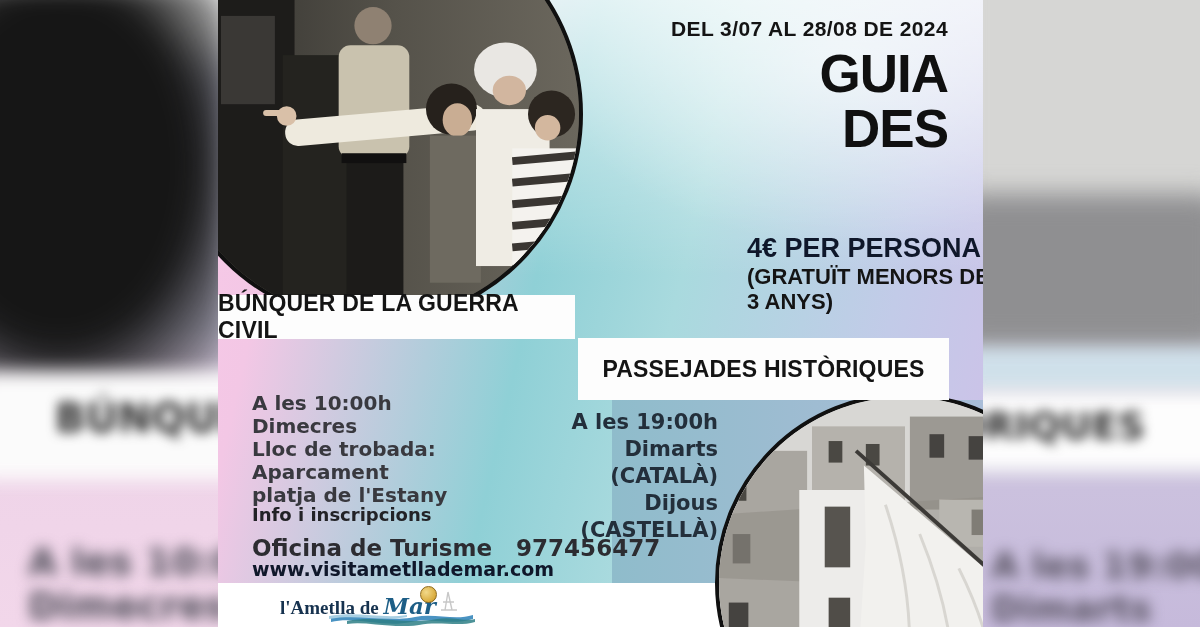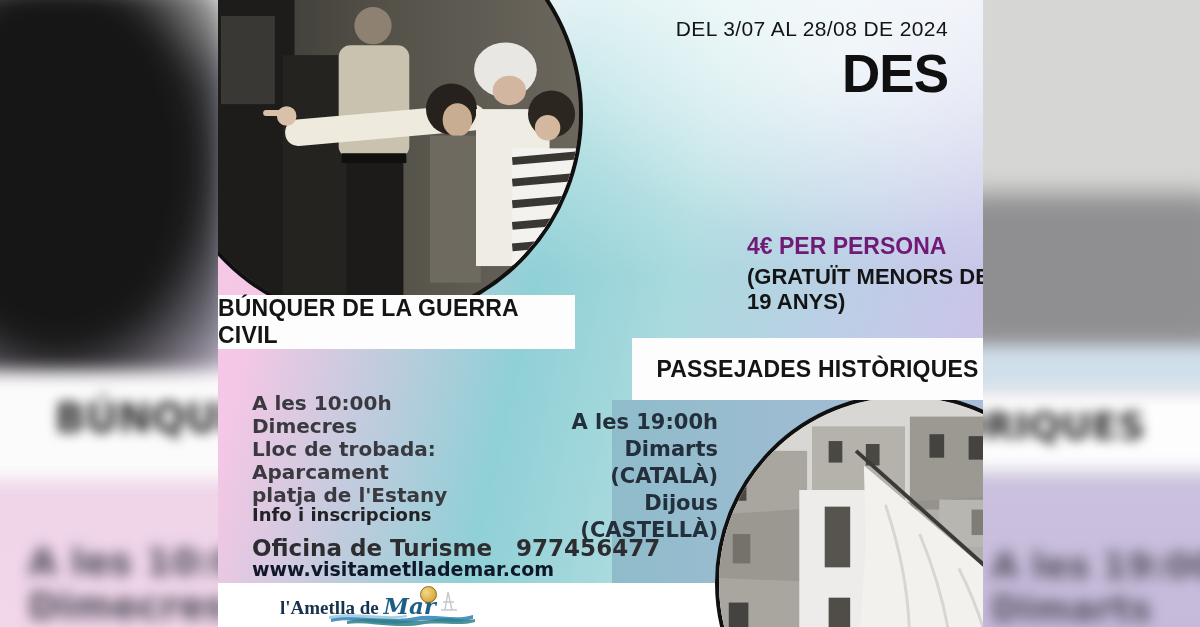--- a/index.html
+++ b/index.html
@@ -15,46 +15,46 @@
 
   
   .photo-circle{position:absolute;border-radius:50%;border:4px solid #101010;overflow:hidden;box-sizing:border-box;}
   .circle-bunker{left:163px;top:-96px;width:420px;height:420px;z-index:1;background:#44423d;}
   .circle-village{left:715px;top:393px;width:380px;height:380px;z-index:3;background:#d8d7d4;}
   .photo-circle svg{display:block;width:100%;height:100%;}
 
   
   .banner{position:absolute;background:#fdfdfd;z-index:4;display:flex;align-items:center;justify-content:center;
     font-family:"Liberation Sans",sans-serif;font-weight:700;color:#141414;letter-spacing:.2px;}
-  .banner-left{left:218px;top:295px;width:357px;height:54px;font-size:23px;}
-  .banner-right{left:632px;top:338px;width:371px;height:62px;font-size:23px;}
+  .banner-left{left:218px;top:295px;width:357px;height:44px;font-size:23px;}
+  .banner-right{left:578px;top:338px;width:371px;height:62px;font-size:23px;}
 
   
   .blue-panel{position:absolute;left:612px;top:400px;width:371px;height:183px;z-index:1;
     background:linear-gradient(90deg,#8fbccb 0%,#9fbcd2 55%,#a9bdd8 100%);}
 
   
   .bottom-strip{position:absolute;left:218px;top:583px;width:765px;height:44px;background:#ffffff;z-index:2;}
   .logo{position:absolute;left:272px;top:586px;width:230px;height:40px;z-index:5;}
   .logo-text{position:absolute;left:8px;top:6px;white-space:nowrap;
     font-family:"Liberation Serif",serif;font-weight:700;font-size:19px;color:#16324f;}
   .logo-script{font-family:"DejaVu Serif",serif;font-style:italic;font-weight:700;font-size:23px;color:#1d5e86;}
   .logo-badge{position:absolute;left:148px;top:0px;width:15px;height:15px;border-radius:50%;
     background:radial-gradient(circle at 35% 35%,#f2d98a,#d9ab3c 70%,#a97f22);border:1px solid #8d6a1d;}
   .logo-sketch{position:absolute;left:163px;top:4px;width:26px;height:22px;opacity:.55;}
   .logo-wave{position:absolute;left:55px;top:24px;width:150px;height:16px;}
 
   
   .dates{position:absolute;left:600px;top:17px;width:348px;z-index:2;text-align:right;
-    font-family:"Liberation Sans",sans-serif;font-weight:400;font-size:21px;letter-spacing:.4px;color:#141414;white-space:nowrap;}
+    font-family:"Liberation Sans",sans-serif;font-weight:700;font-size:21px;letter-spacing:.4px;color:#141414;white-space:nowrap;}
   .title{position:absolute;left:560px;top:46px;width:388px;z-index:2;text-align:right;
     font-family:"Liberation Sans",sans-serif;font-weight:700;font-size:53px;line-height:55px;
     letter-spacing:-1px;color:#101010;}
   .price{position:absolute;left:747px;top:233px;z-index:2;white-space:nowrap;
-    font-family:"Liberation Sans",sans-serif;font-weight:700;font-size:23px;color:#701a75;}
+    font-family:"Liberation Sans",sans-serif;font-weight:700;font-size:27px;color:#0f172a;}
   .price-note{position:absolute;left:747px;top:264px;z-index:2;
     font-family:"Liberation Sans",sans-serif;font-weight:700;font-size:22px;line-height:25px;color:#141414;white-space:nowrap;}
 
   
   .left-details{position:absolute;left:252px;top:366px;z-index:2;
     font-weight:700;font-size:20px;line-height:23px;color:#39393f;white-space:nowrap;margin-top:26px;}
   .info-title{position:absolute;left:252px;top:504px;z-index:2;font-weight:700;font-size:18px;color:#222226;white-space:nowrap;}
   .info-office{position:absolute;left:252px;top:535px;z-index:2;font-weight:700;font-size:23px;color:#2c2c31;white-space:nowrap;}
   .info-office .phone{margin-left:24px;}
   .info-web{position:absolute;left:252px;top:558px;z-index:2;font-weight:700;font-size:19px;color:#0f172a;white-space:nowrap;}
@@ -193,26 +193,27 @@
         <circle cx="292" cy="334" r="7" fill="#34322e"></circle>
           <circle cx="315" cy="345" r="7" fill="#7b786f"></circle>
         <circle cx="338" cy="332" r="7" fill="#46443f"></circle>
           <circle cx="360" cy="344" r="7" fill="#dcdad5"></circle>
       </g>
     </svg>
   </div>
 
   <div class="dates">DEL 3/07 AL 28/08 DE 2024</div>
   <div class="title">
+    <div>GUIA</div>
     <div>DES</div>
   </div>
   <div class="price">4€ PER PERSONA</div>
   <div class="price-note">
     <div>(GRATUÏT MENORS DE</div>
-    <div>19 ANYS)</div>
+    <div>3 ANYS)</div>
   </div>
 
   <div class="banner banner-left">BÚNQUER DE LA GUERRA CIVIL</div>
   <div class="left-details">
     <div>A les 10:00h</div>
     <div>Dimecres</div>
     <div>Lloc de trobada:</div>
     <div>Aparcament</div>
     <div>platja de l'Estany</div>
   </div>

